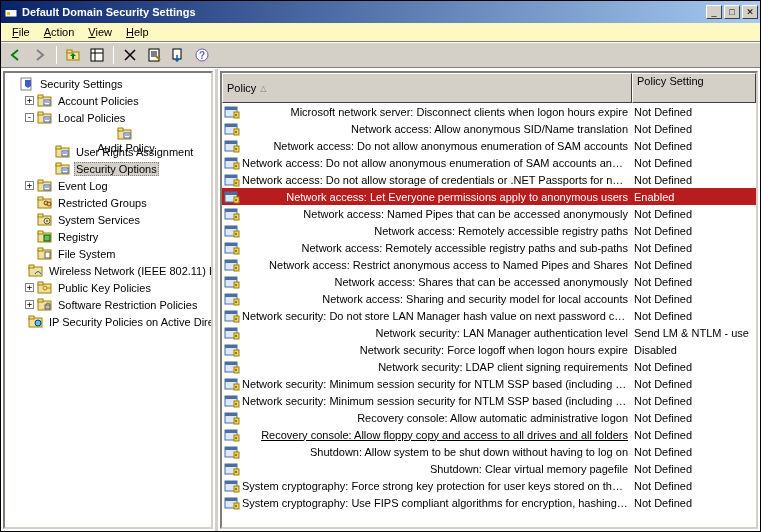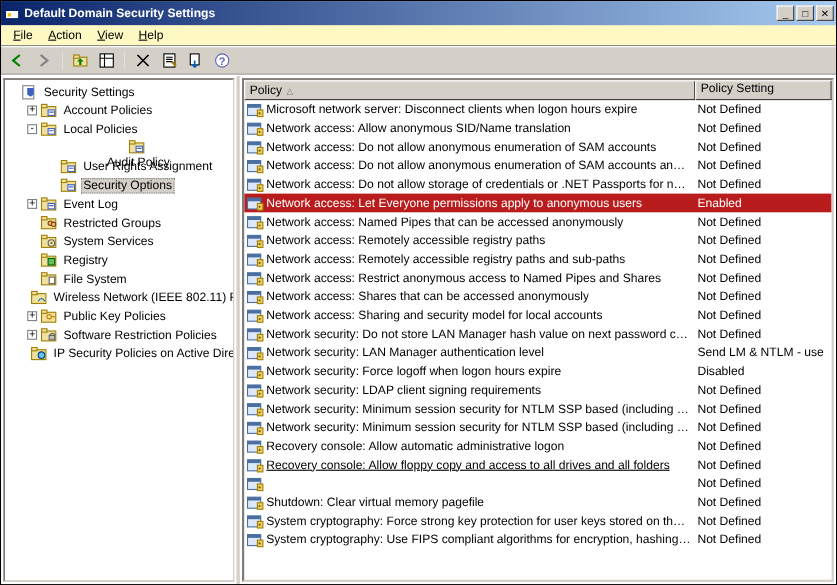--- a/index.html
+++ b/index.html
@@ -85,21 +85,21 @@
     background: #fff;
     border: 2px inset #d4d0c8;
     margin: 2px;
     display: flex; flex-direction: column;
     min-width: 0;
     position:relative;
   }
   .listheader {
     display: flex;
     background: #d4d0c8;
-    height: 18px;
+    height: 30px;
     flex-shrink: 0;
   }
   .colhead {
     border: 1px solid;
     border-color: #fff #404040 #404040 #fff;
     padding: 1px 4px;
     background: #d4d0c8;
     font-size: 11px;
     white-space: nowrap; overflow: hidden;
   }
@@ -107,21 +107,21 @@
   .col-setting { flex: 1; }
   .listbody {
     flex: 1; overflow: auto;
   }
   .listrow {
     display: flex; height: 17px; align-items: center;
     white-space: nowrap;
   }
   .listrow.selected { background: #b91c1c; color: #fff; }
   .listrow.selected .cell { color:#fff; }
-  .cell { overflow: hidden; text-overflow: ellipsis; padding: 0 4px 0 2px; }
+  .cell { overflow: hidden; text-overflow: ellipsis; padding: 0 4px 0 2px; justify-content: space-between; }
   .cell.policy { width: 410px; display:flex; align-items:center; }
   .cell.setting { flex: 1; }
   .picon { width: 16px; height: 16px; margin-right: 2px; flex-shrink:0; display:flex;align-items:center;justify-content:center;}
   
   .tree { padding: 2px; }
   .tree-node { white-space: nowrap; }
   .tree-row { display: flex; align-items: center; height: 17px; }
   .tree-row.selected > .tree-label { background: #d4d0c8; border:1px dotted #808080; padding:0 1px;}
   .expander {
     width: 9px; height: 9px;
@@ -729,20 +729,21 @@
         <div class="listrow">
           <div class="cell policy">
             <span class="picon">
               <svg width="16" height="16">
                 <rect x="1" y="3" width="12" height="10" fill="#dde8f8" stroke="#4a6ea0"></rect>
                 <rect x="1" y="3" width="12" height="3" fill="#4a6ea0"></rect>
                 <rect x="10" y="8" width="5" height="6" fill="#f0d060" stroke="#a08000"></rect>
                 <circle cx="12" cy="11" r="1" fill="#806000"></circle>
               </svg>
             </span>
+            <span style="overflow: hidden; text-overflow: ellipsis;">Shutdown: Allow system to be shut down without having to log on</span>
           </div>
           <div class="cell setting">Not Defined</div>
         </div>
         <div class="listrow">
           <div class="cell policy">
             <span class="picon">
               <svg width="16" height="16">
                 <rect x="1" y="3" width="12" height="10" fill="#dde8f8" stroke="#4a6ea0"></rect>
                 <rect x="1" y="3" width="12" height="3" fill="#4a6ea0"></rect>
                 <rect x="10" y="8" width="5" height="6" fill="#f0d060" stroke="#a08000"></rect>

